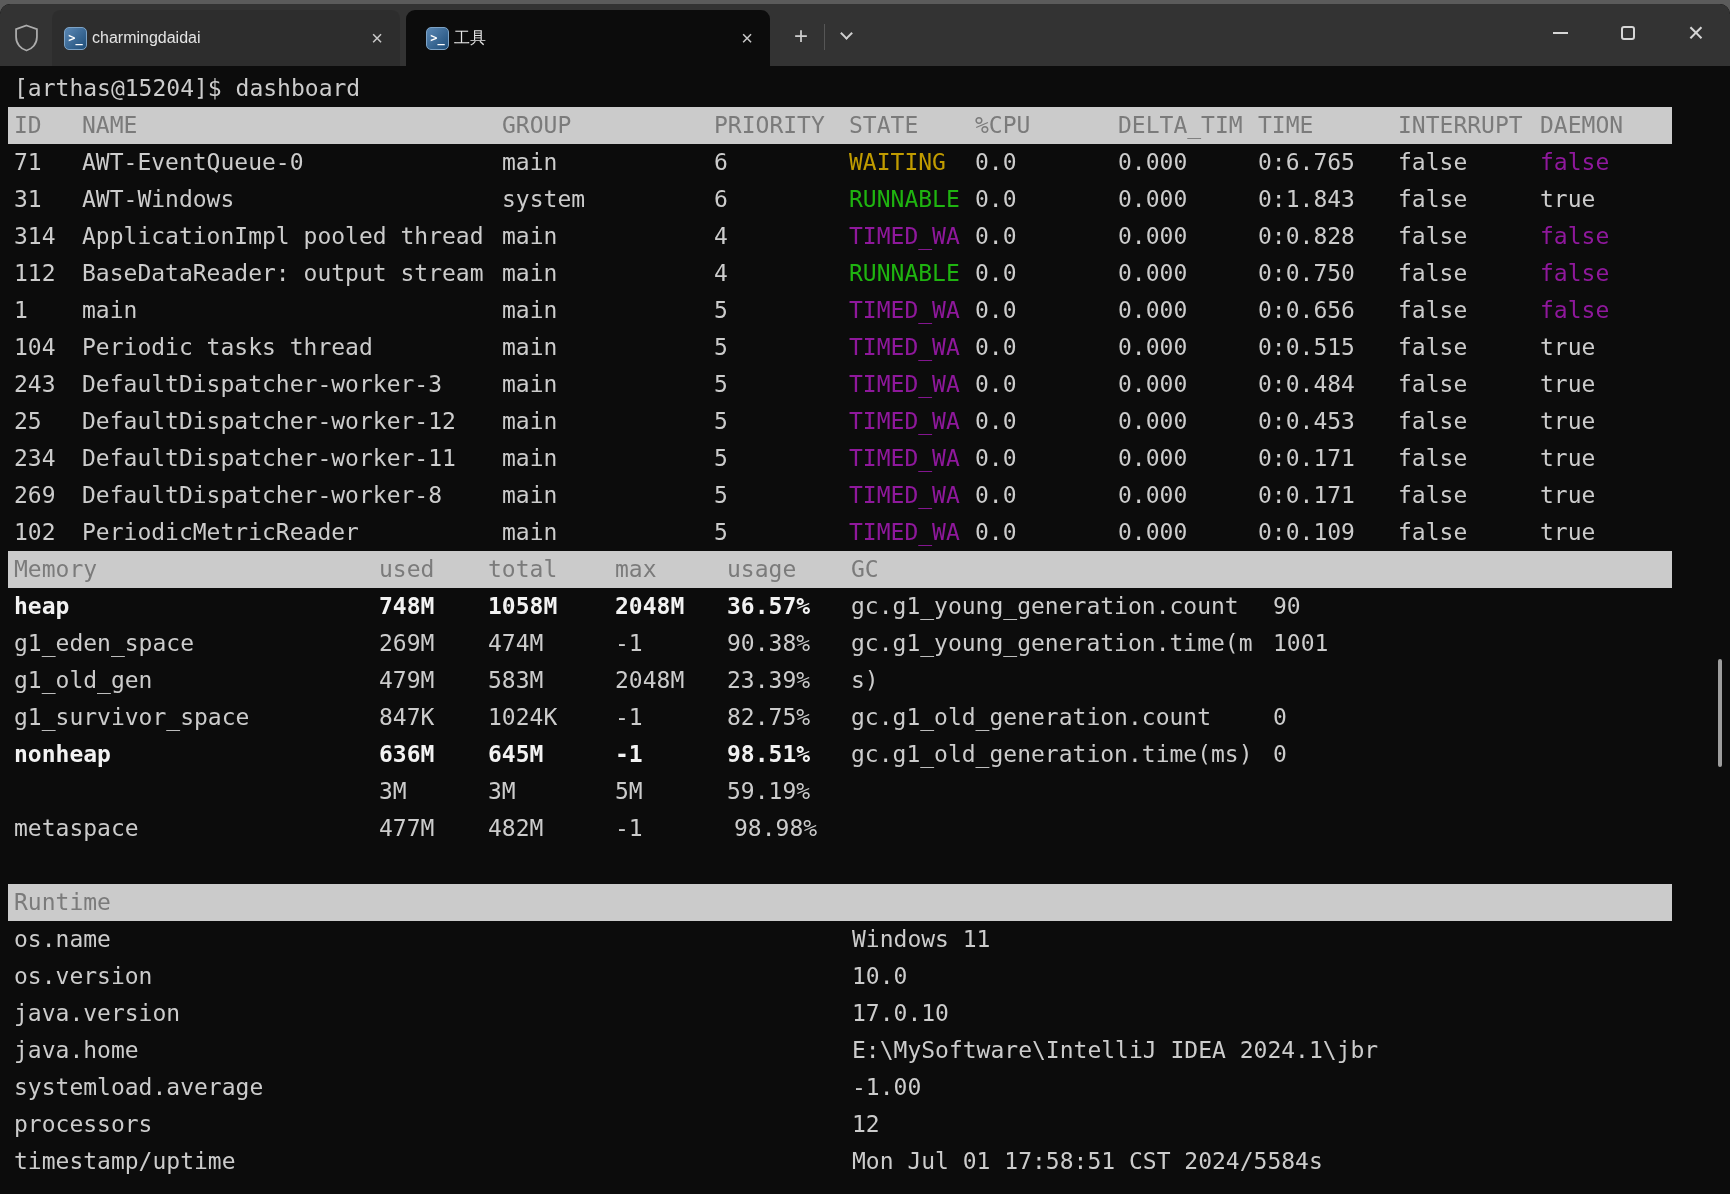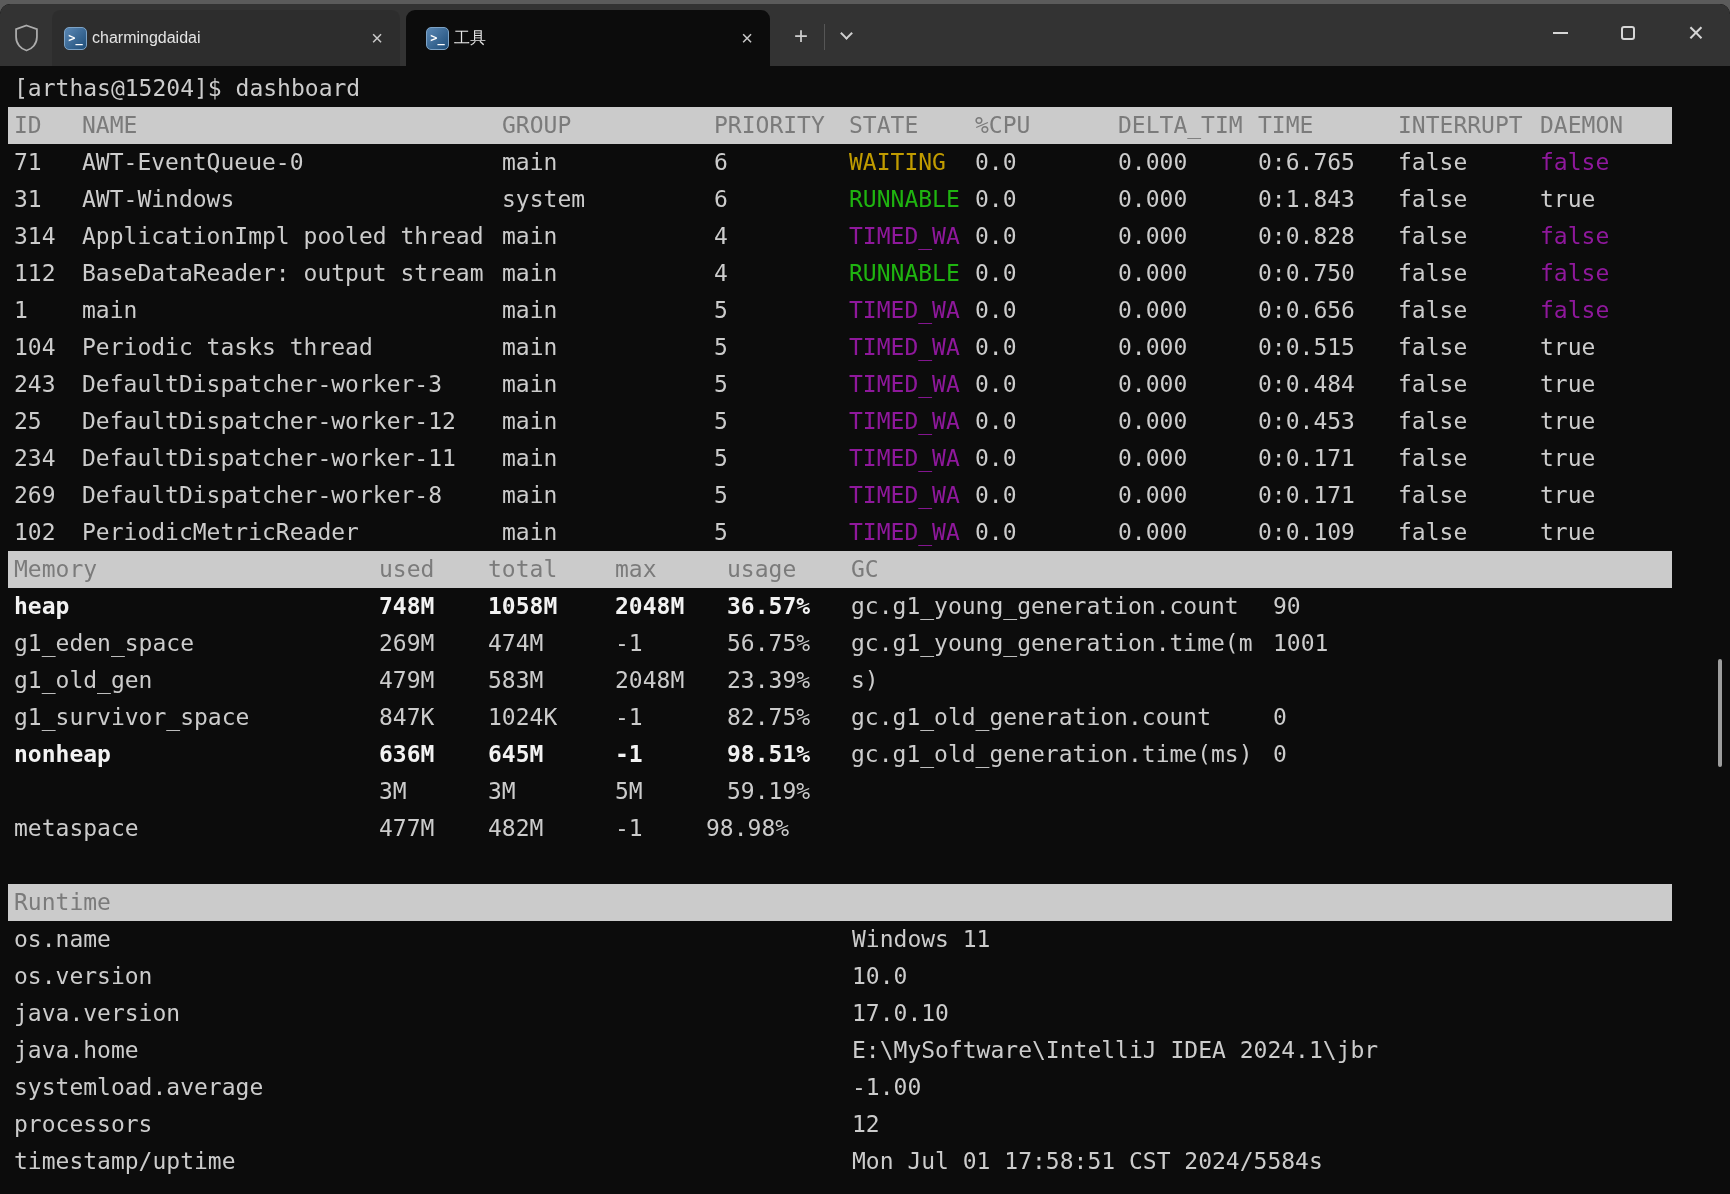--- a/index.html
+++ b/index.html
@@ -296,21 +296,21 @@
             <span class="cell mem" style="left:615px">2048M</span>
             <span class="cell mem" style="left:727px">36.57%</span>
             <span class="cell" style="left:851px">gc.g1_young_generation.count</span>
             <span class="cell" style="left:1273px">90</span>
           </div>
           <div class="trow">
             <span class="cell mem" style="left:14px">g1_eden_space</span>
             <span class="cell mem" style="left:379px">269M</span>
             <span class="cell mem" style="left:488px">474M</span>
             <span class="cell mem" style="left:615px">-1</span>
-            <span class="cell mem" style="left:727px">56.75%</span>
+            <span class="cell mem" style="left:727px">90.38%</span>
             <span class="cell" style="left:851px">gc.g1_young_generation.time(m</span>
             <span class="cell" style="left:1273px">1001</span>
           </div>
           <div class="trow">
             <span class="cell mem" style="left:14px">g1_old_gen</span>
             <span class="cell mem" style="left:379px">479M</span>
             <span class="cell mem" style="left:488px">583M</span>
             <span class="cell mem" style="left:615px">2048M</span>
             <span class="cell mem" style="left:727px">23.39%</span>
             <span class="cell" style="left:851px">s)</span>
@@ -340,21 +340,21 @@
             <span class="cell mem" style="left:615px">5M</span>
             <span class="cell mem" style="left:727px">59.19%</span>
             <span class="cell" style="left:851px"></span>
             <span class="cell" style="left:1273px"></span>
           </div>
           <div class="trow">
             <span class="cell mem" style="left:14px">metaspace</span>
             <span class="cell mem" style="left:379px">477M</span>
             <span class="cell mem" style="left:488px">482M</span>
             <span class="cell mem" style="left:615px">-1</span>
-            <span class="cell mem" style="left:706px">98.98%</span>
+            <span class="cell mem" style="left:734px">98.98%</span>
             <span class="cell" style="left:851px"></span>
             <span class="cell" style="left:1273px"></span>
           </div>
         </div>
 
       <div class="trow"></div>
 
       <div class="trow">
         <div class="hbar"></div>
         <span class="cell hdr" style="left:14px">Runtime</span>

